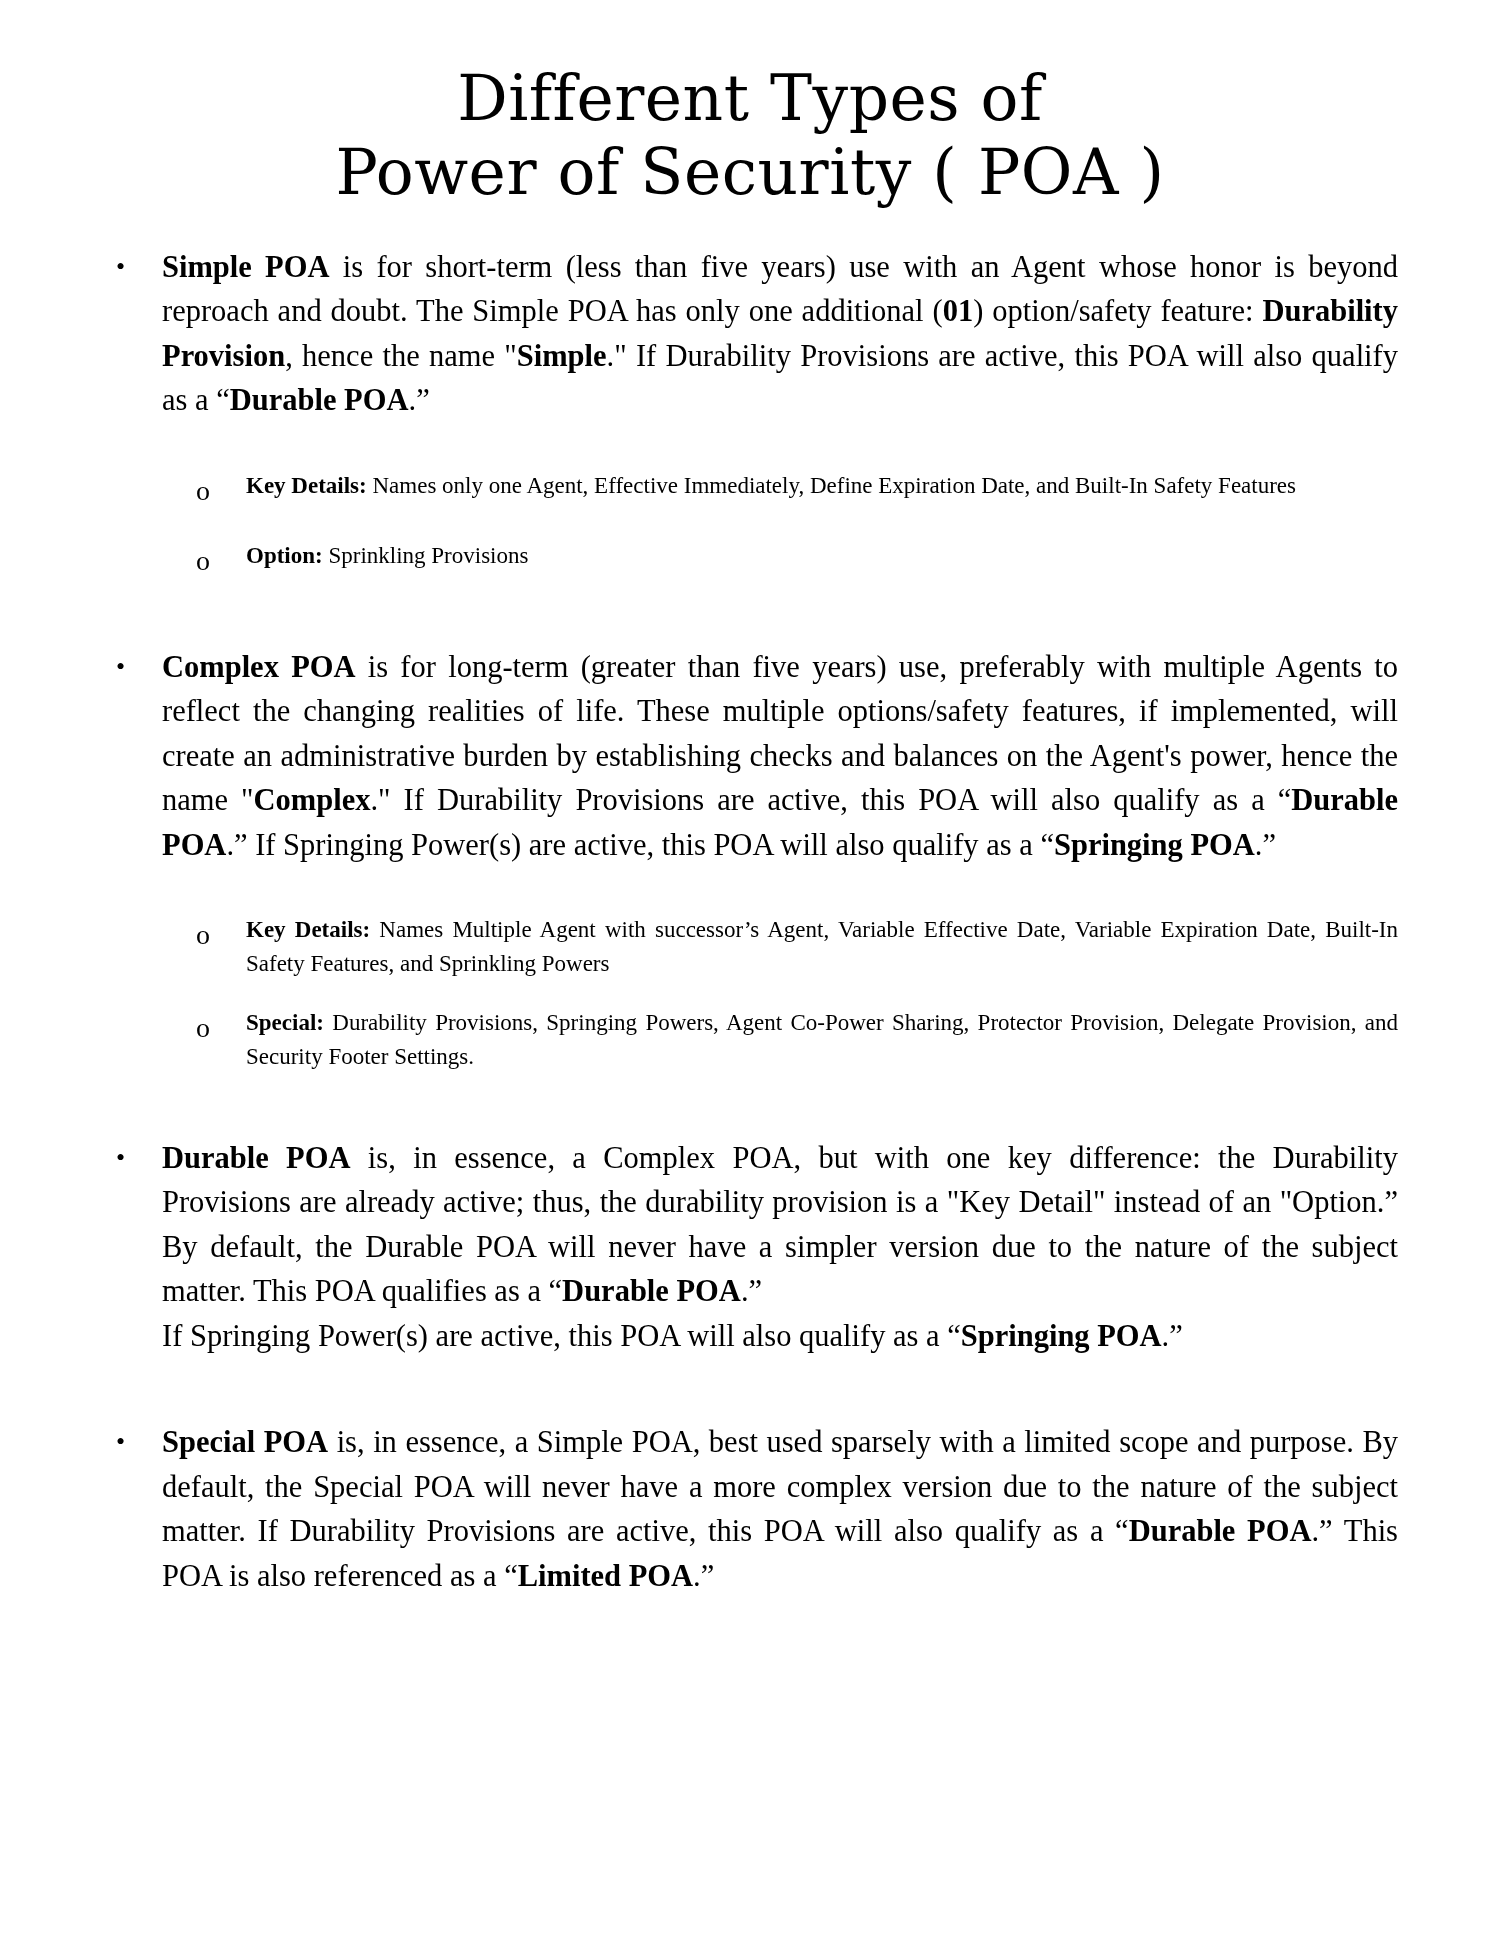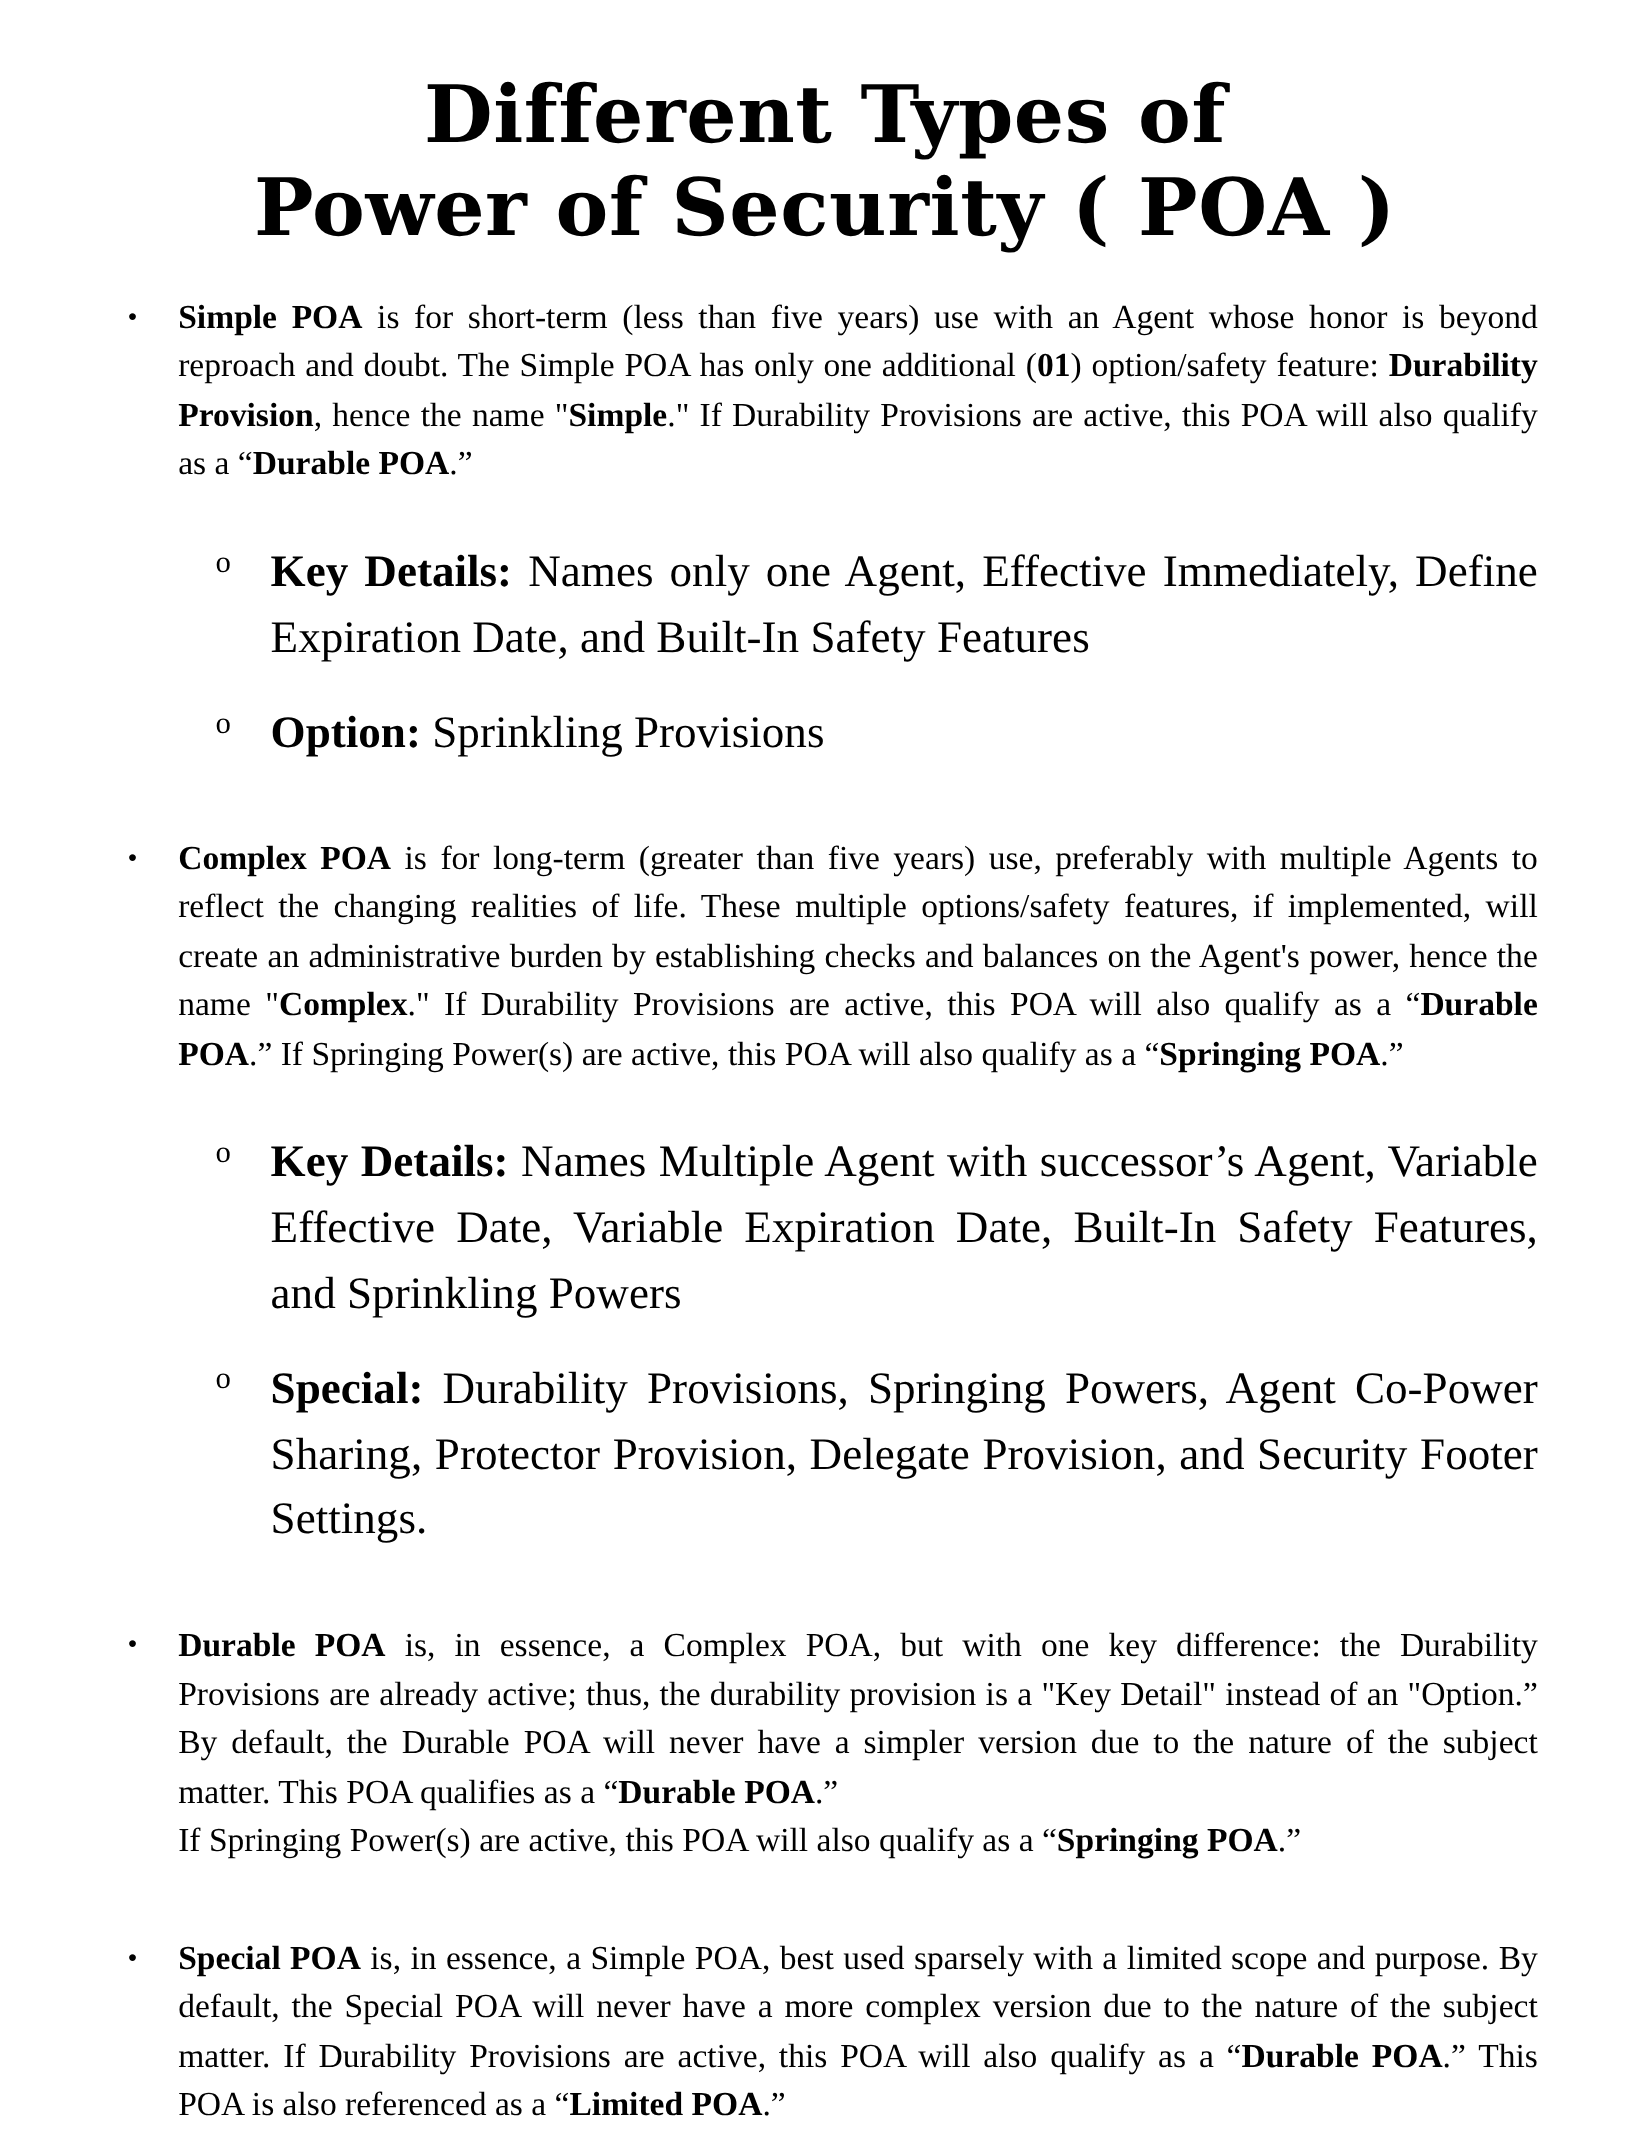--- a/index.html
+++ b/index.html
@@ -16,22 +16,22 @@
   .page {
     width: 1500px;
     min-height: 1941px;
     box-sizing: border-box;
     padding: 62px 96px 40px 96px;
     position: relative;
   }
   .doc-title {
     text-align: center;
     font-family: "DejaVu Serif", serif;
-    font-weight: 700;
-    font-size: 72px;
+    font-weight: 400;
+    font-size: 63px;
     line-height: 1.18;
     letter-spacing: 0.5px;
     margin: 0 0 34px 0;
   }
   .doc-title .line {
     display: block;
     white-space: nowrap;
   }
   
   .l1 {
@@ -63,21 +63,21 @@
     padding: 0 0 0 100px;
   }
   .l2 .marker {
     flex: 0 0 auto;
     width: 50px;
     font-size: 28px;
     line-height: 44px;
   }
   .l2 .body {
     flex: 1 1 auto;
-    font-size: 41px;
+    font-size: 23px;
     line-height: 1.46;
     text-align: justify;
     text-justify: inter-word;
     padding-right: 6px;
   }
   .gap-sm { height: 26px; }
   .gap-md { height: 46px; }
   .gap-lg { height: 62px; }
   b { font-weight: 700; margin-top: 40px; }
   .nojust { text-align: left; }

